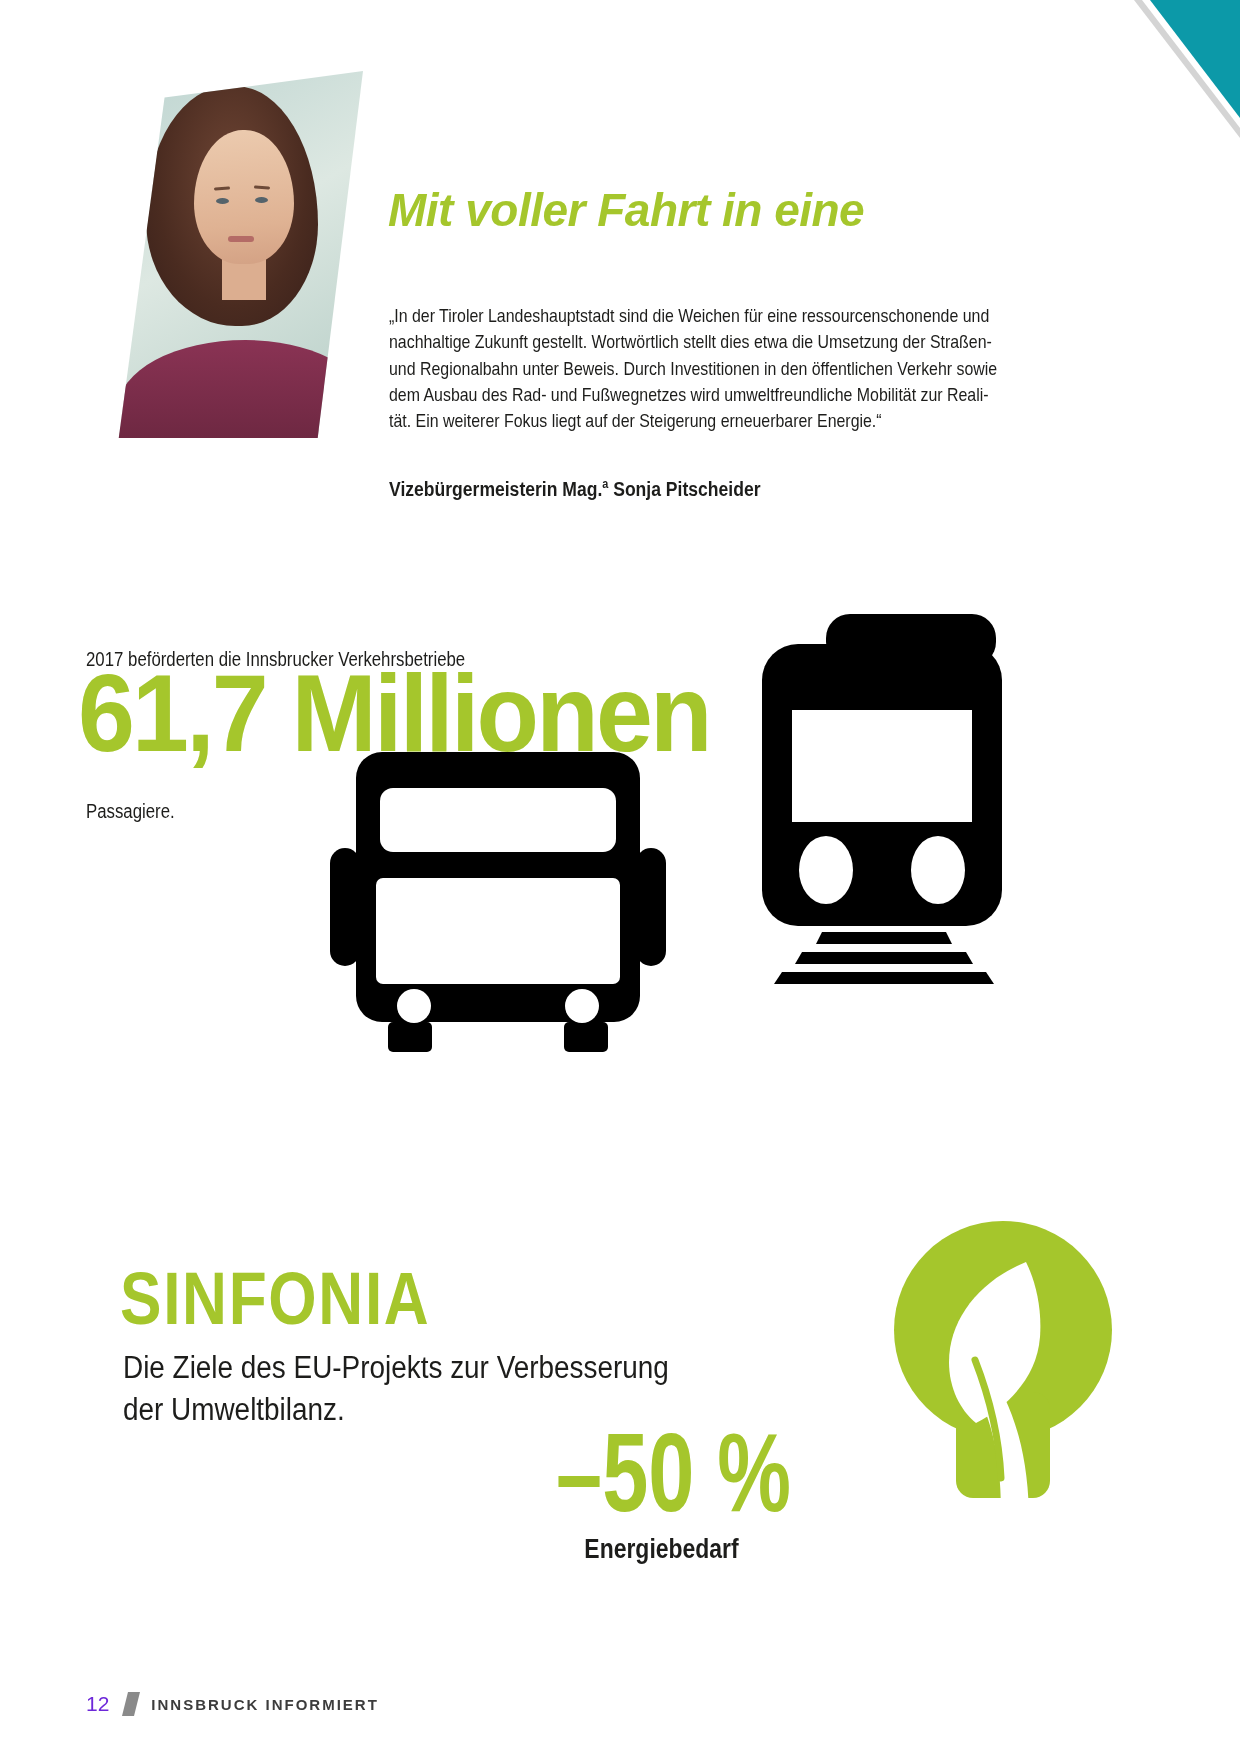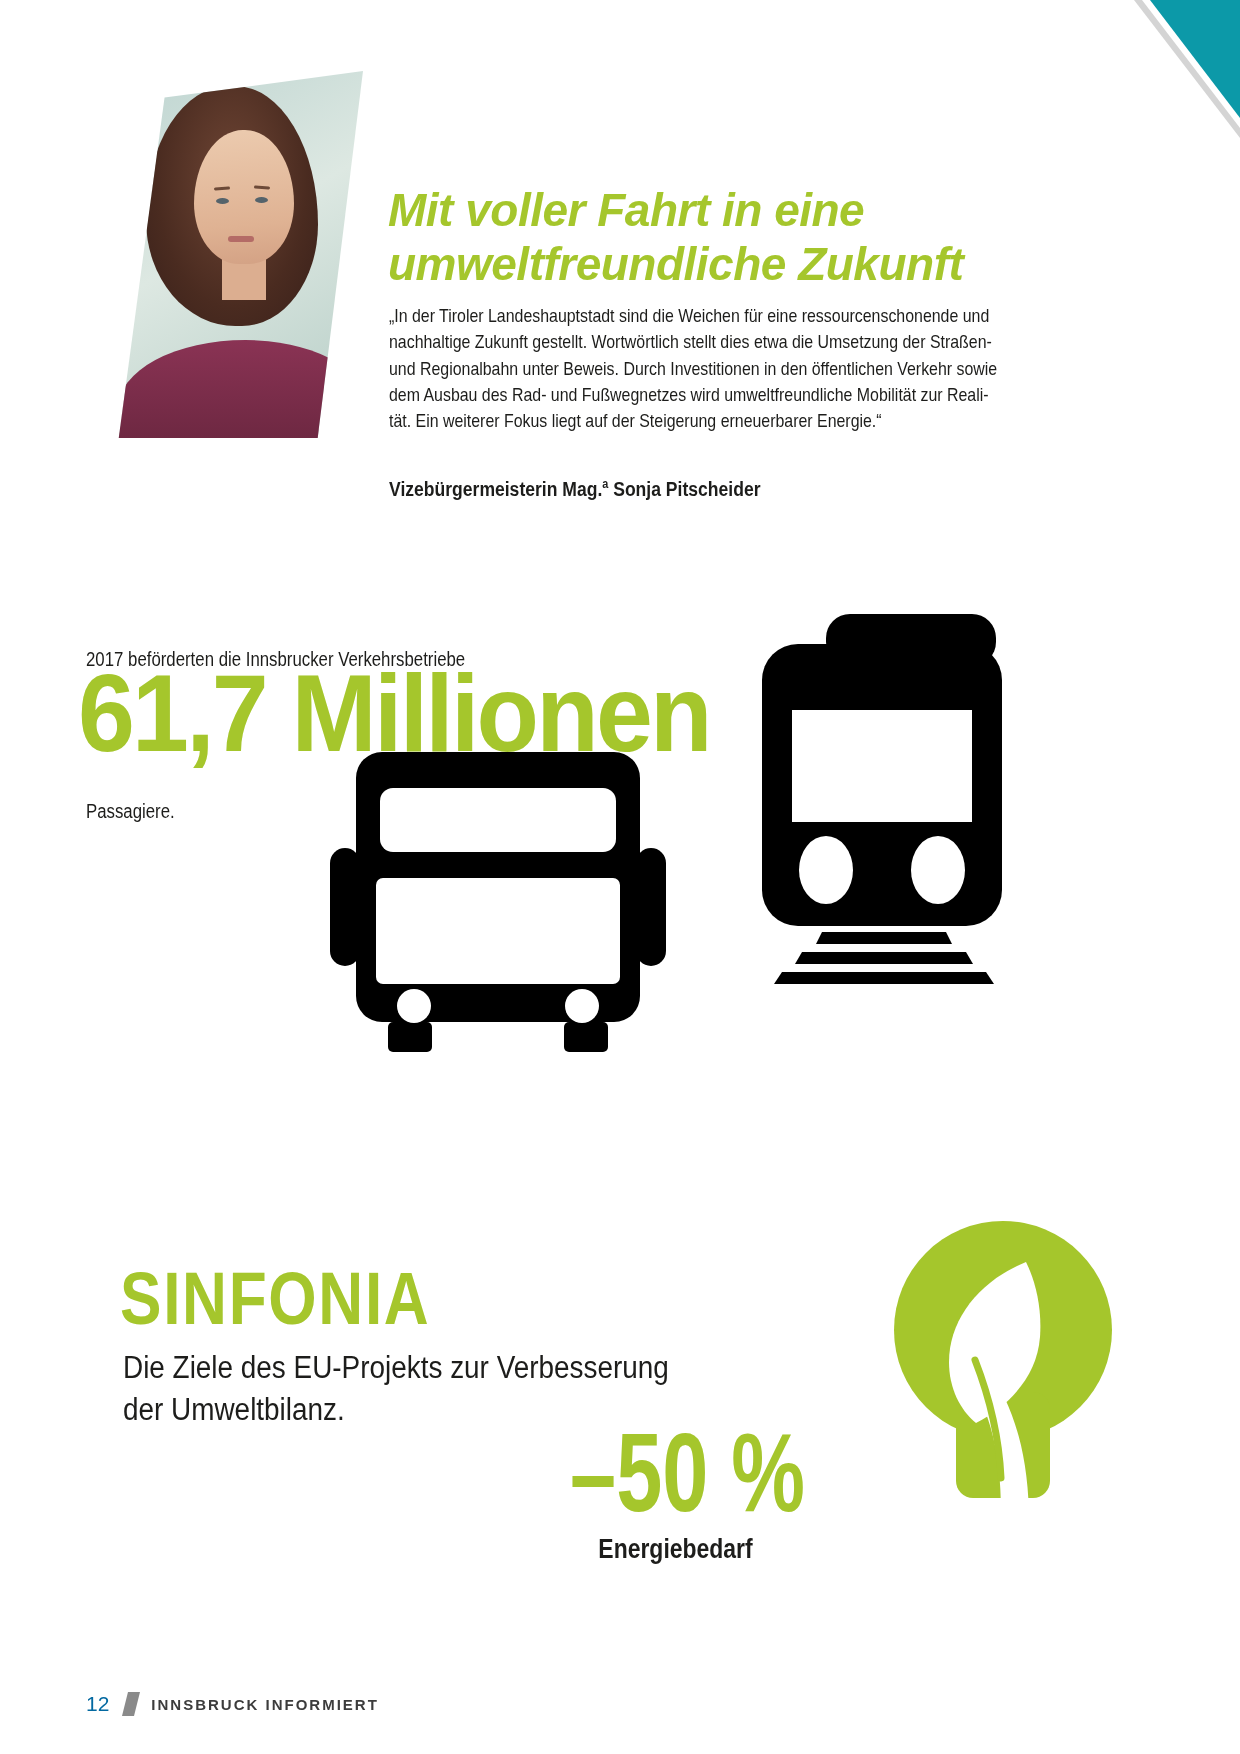--- a/index.html
+++ b/index.html
@@ -65,26 +65,26 @@
     color:#a5c62c;letter-spacing:2px;line-height:1;
     transform:scaleX(0.84);transform-origin:0 0;white-space:nowrap;}
   .sinfonia-sub{position:absolute;left:123px;top:1347px;font-size:31px;line-height:1.35;
     transform:scaleX(0.9);transform-origin:0 0;white-space:nowrap;}
   .stat-block{position:absolute;text-align:center;}
   .stat-block .value{font-size:112px;font-weight:bold;color:#a5c62c;line-height:0.95;
     transform:scaleX(0.74);transform-origin:50% 0;white-space:nowrap;}
   .stat-block .label{font-size:27px;font-weight:bold;color:#1d1d1b;margin-top:8px;
     transform:scaleX(0.85);transform-origin:50% 0;white-space:nowrap;}
   .stat-plus{left:254px;top:1474px;width:285px;}
-  .stat-minus{left:533px;top:1420px;width:285px;}
+  .stat-minus{left:519px;top:1420px;width:285px;}
   .icon-bulb{position:absolute;left:893px;top:1220px;}
 
   
   .footer{position:absolute;left:86px;top:1692px;display:flex;align-items:center;}
-  .footer .pagenum{font-size:21px;color:#0369a1;}
+  .footer .pagenum{font-size:21px;color:#6d28d9;}
   .footer .divider{width:12px;height:24px;background:#8a8a8a;transform:skewX(-14deg);
     margin:0 14px 0 16px;}
   .footer .magname{font-size:15px;font-weight:bold;letter-spacing:2px;color:#3c3c3c;text-align:center;}
 </style>
 </head>
 <body>
 
 <div class="page">
 
   <div class="corner corner-gray"></div>
@@ -98,21 +98,20 @@
     <div class="brow l"></div>
     <div class="brow r"></div>
     <div class="eye l"></div>
     <div class="eye r"></div>
     <div class="lips"></div>
     <div class="sweater"></div>
   </div>
 
   <div class="headline">
     <div>Mit voller Fahrt in eine</div>
-    <div>umweltfreundliche Zukunft</div>
   </div>
 
   <div class="quote">
     <div>„In der Tiroler Landeshauptstadt sind die Weichen für eine ressourcenschonende und</div>
     <div>nachhaltige Zukunft gestellt. Wortwörtlich stellt dies etwa die Umsetzung der Straßen-</div>
     <div>und Regionalbahn unter Beweis. Durch Investitionen in den öffentlichen Verkehr sowie</div>
     <div>dem Ausbau des Rad- und Fußwegnetzes wird umweltfreundliche Mobilität zur Reali-</div>
     <div>tät. Ein weiterer Fokus liegt auf der Steigerung erneuerbarer Energie.“</div>
   </div>
 

